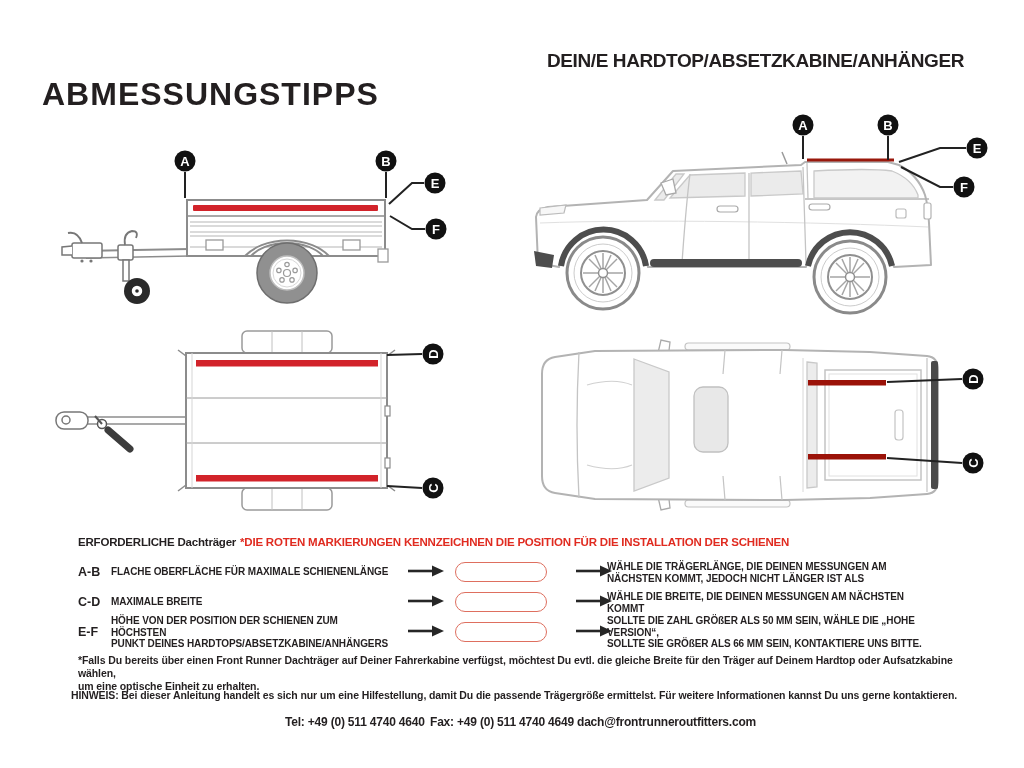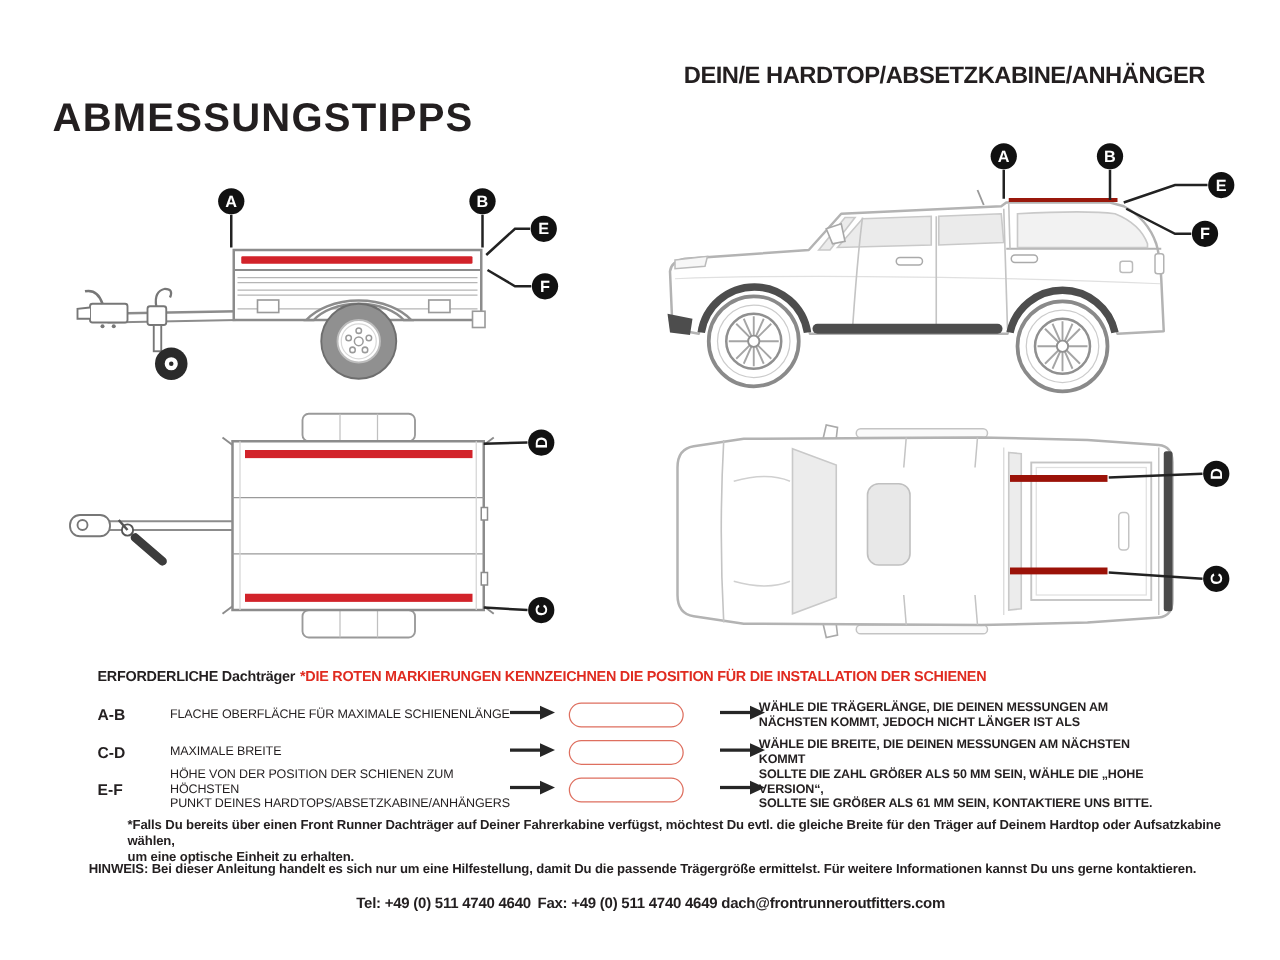--- a/index.html
+++ b/index.html
@@ -15,28 +15,28 @@
   .diag{position:absolute;}
   .diag svg{display:block;}
   .marker-letter{font-family:"Liberation Sans",sans-serif;font-size:13px;font-weight:700;fill:#ffffff;}
 
   
   .m-title{left:78px;top:536px;font-size:11.5px;font-weight:700;letter-spacing:-0.2px;}
   .m-note{left:240px;top:536px;font-size:11.5px;font-weight:700;letter-spacing:-0.2px;color:#e02b20;}
   .mrow{position:absolute;left:0;width:1024px;}
   .mrow>*{position:absolute;top:50%;transform:translateY(-50%);}
   .mkey{left:78px;font-size:12.5px;font-weight:700;}
-  .mdesc{left:136px;width:282px;font-size:10px;font-weight:400;line-height:11.5px;letter-spacing:-0.1px;white-space:pre-line;}
+  .mdesc{left:111px;width:282px;font-size:10px;font-weight:700;line-height:11.5px;letter-spacing:-0.1px;white-space:pre-line;}
   .arrow1{left:408px;}
   .pill{left:455px;width:90px;height:18px;border:1.6px solid #de6f5f;border-radius:10.5px;background:#fff;}
   .arrow2{left:576px;}
   .minstr{left:607px;width:330px;font-size:10px;font-weight:700;line-height:11.5px;letter-spacing:-0.1px;white-space:pre-line;}
 
   
-  .fn1{left:78px;top:654px;width:900px;font-size:10.5px;font-weight:700;line-height:13px;letter-spacing:-0.1px;white-space:pre-line;margin-left:24px;}
+  .fn1{left:78px;top:654px;width:900px;font-size:10.5px;font-weight:700;line-height:13px;letter-spacing:-0.1px;white-space:pre-line;}
   .fn2{left:64px;top:689px;width:900px;font-size:10.5px;font-weight:700;letter-spacing:-0.1px;text-align:center;}
   .contact{top:715px;font-size:12px;font-weight:700;letter-spacing:-0.2px;}
   .tel{left:285px;} .fax{left:430px;} .mail{left:577px;}
 </style>
 </head>
 <body>
 
 <div class="page">
 
   <h1 class="abs title">ABMESSUNGSTIPPS</h1>
@@ -343,21 +343,21 @@
         </svg>
     </span>
     <span class="pill"></span>
     <span class="arrow2">
       <svg width="36" height="12" viewBox="0 0 36 12">
           <line x1="0" y1="6" x2="25" y2="6" stroke="#262626" stroke-width="2.6"></line>
           <polygon points="24,0.5 36,6 24,11.5" fill="#262626"></polygon>
         </svg>
     </span>
     <span class="minstr">SOLLTE DIE ZAHL GRÖßER ALS 50 MM SEIN, WÄHLE DIE „HOHE VERSION“,
-SOLLTE SIE GRÖßER ALS 61 MM SEIN, KONTAKTIERE UNS BITTE.</span>
+SOLLTE SIE GRÖßER ALS 66 MM SEIN, KONTAKTIERE UNS BITTE.</span>
   </div>
 
   <div class="abs fn1">*Falls Du bereits über einen Front Runner Dachträger auf Deiner Fahrerkabine verfügst, möchtest Du evtl. die gleiche Breite für den Träger auf Deinem Hardtop oder Aufsatzkabine wählen,
  um eine optische Einheit zu erhalten.</div>
   <div class="abs fn2">HINWEIS: Bei dieser Anleitung handelt es sich nur um eine Hilfestellung, damit Du die passende Trägergröße ermittelst. Für weitere Informationen kannst Du uns gerne kontaktieren.</div>
 
   <div class="abs contact tel">Tel: +49 (0) 511 4740 4640</div>
   <div class="abs contact fax">Fax: +49 (0) 511 4740 4649</div>
   <div class="abs contact mail">dach@frontrunneroutfitters.com</div>
 

